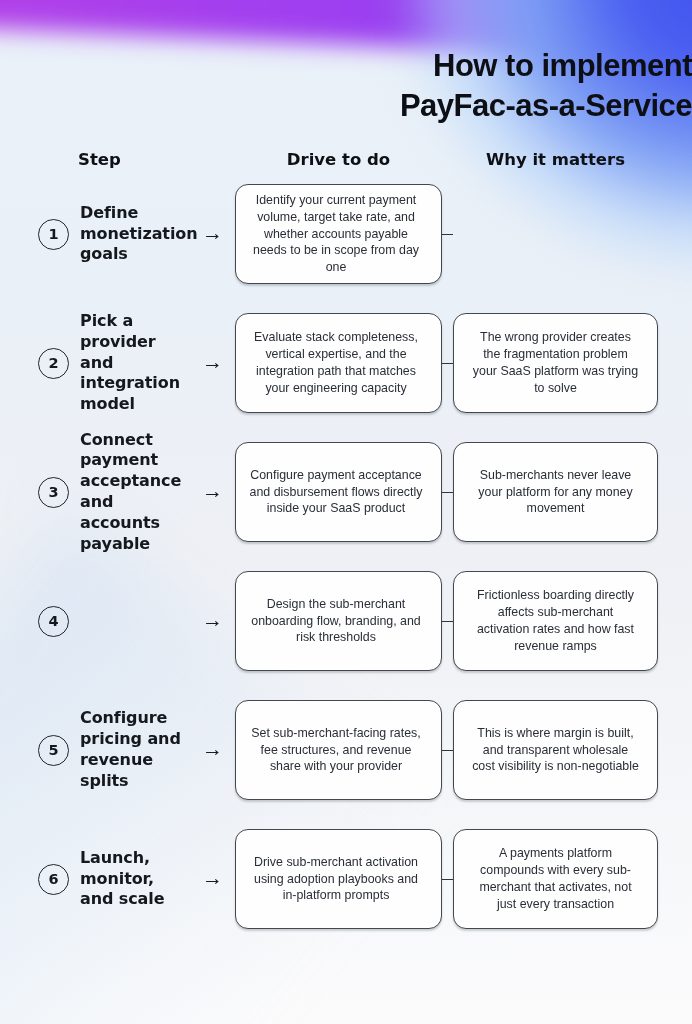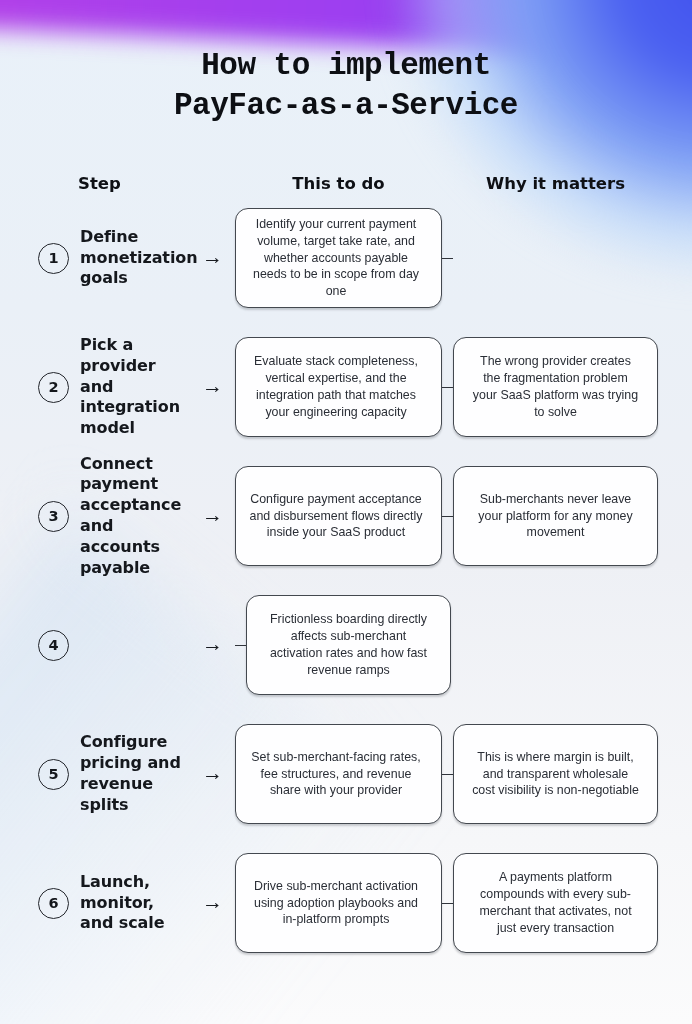--- a/index.html
+++ b/index.html
@@ -26,30 +26,30 @@
   .bg-streak{
     position:absolute;left:-140px;top:600px;width:460px;height:520px;
     transform:rotate(38deg);
     background:linear-gradient(90deg,rgba(198,220,242,0.45),rgba(198,220,242,0));
     filter:blur(34px);
   }
   
   .content{position:relative;z-index:1;}
   .title{
     margin:46px 0 0 0;
-    text-align:center;
-    font-family:Liberation Mono, monospace;
+    text-align:right;
+    font-family:Liberation Sans, sans-serif;
     font-weight:800;
     font-size:31px;line-height:40px;
     letter-spacing:-0.5px;
     color:#0d0f14;
   }
   .colheads{
     display:flex;align-items:flex-end;
-    margin-top:48px;
+    margin-top:24px;
     font-family:"DejaVu Sans",sans-serif;
     font-weight:700;font-size:16.5px;color:#0e1015;
   }
   .ch-step{width:190px;padding-left:78px;box-sizing:border-box;}
   .ch-arrow{width:45px;}
   .ch-what{width:207px;text-align:center;}
   .ch-gap{width:11px;}
   .ch-why{width:205px;text-align:center;}
   .rows{margin-top:15px;}
   .row{display:flex;align-items:stretch;height:100px;margin-bottom:29px;}
@@ -92,21 +92,21 @@
     <div class="bg-blue"></div>
     <div class="bg-streak"></div>
   </div>
 
   <div class="content">
     <h1 class="title"><span>How to implement</span><br><span>PayFac-as-a-Service</span></h1>
 
     <div class="colheads">
       <div class="ch-step">Step</div>
       <div class="ch-arrow"></div>
-      <div class="ch-what">This to do</div>
+      <div class="ch-what">Drive to do</div>
       <div class="ch-gap"></div>
       <div class="ch-why">Why it matters</div>
     </div>
 
     <div class="rows" id="rows">
   <div class="row">
     <div class="step-col">
       <div class="circle">
               <span>1</span>
             </div>
@@ -161,20 +161,23 @@
 
   <div class="row">
     <div class="step-col">
       <div class="circle">
               <span>4</span>
             </div>
     </div>
     <div class="arrow-col">
             <span>→</span>
           </div>
+    <div class="card card-what">
+            <p>Design the sub-merchant onboarding flow, branding, and risk thresholds</p>
+          </div>
     <div class="connector"></div>
     <div class="card card-why">
             <p>Frictionless boarding directly affects sub-merchant activation rates and how fast revenue ramps</p>
           </div>
   </div>
 
   <div class="row">
     <div class="step-col">
       <div class="circle">
               <span>5</span>

